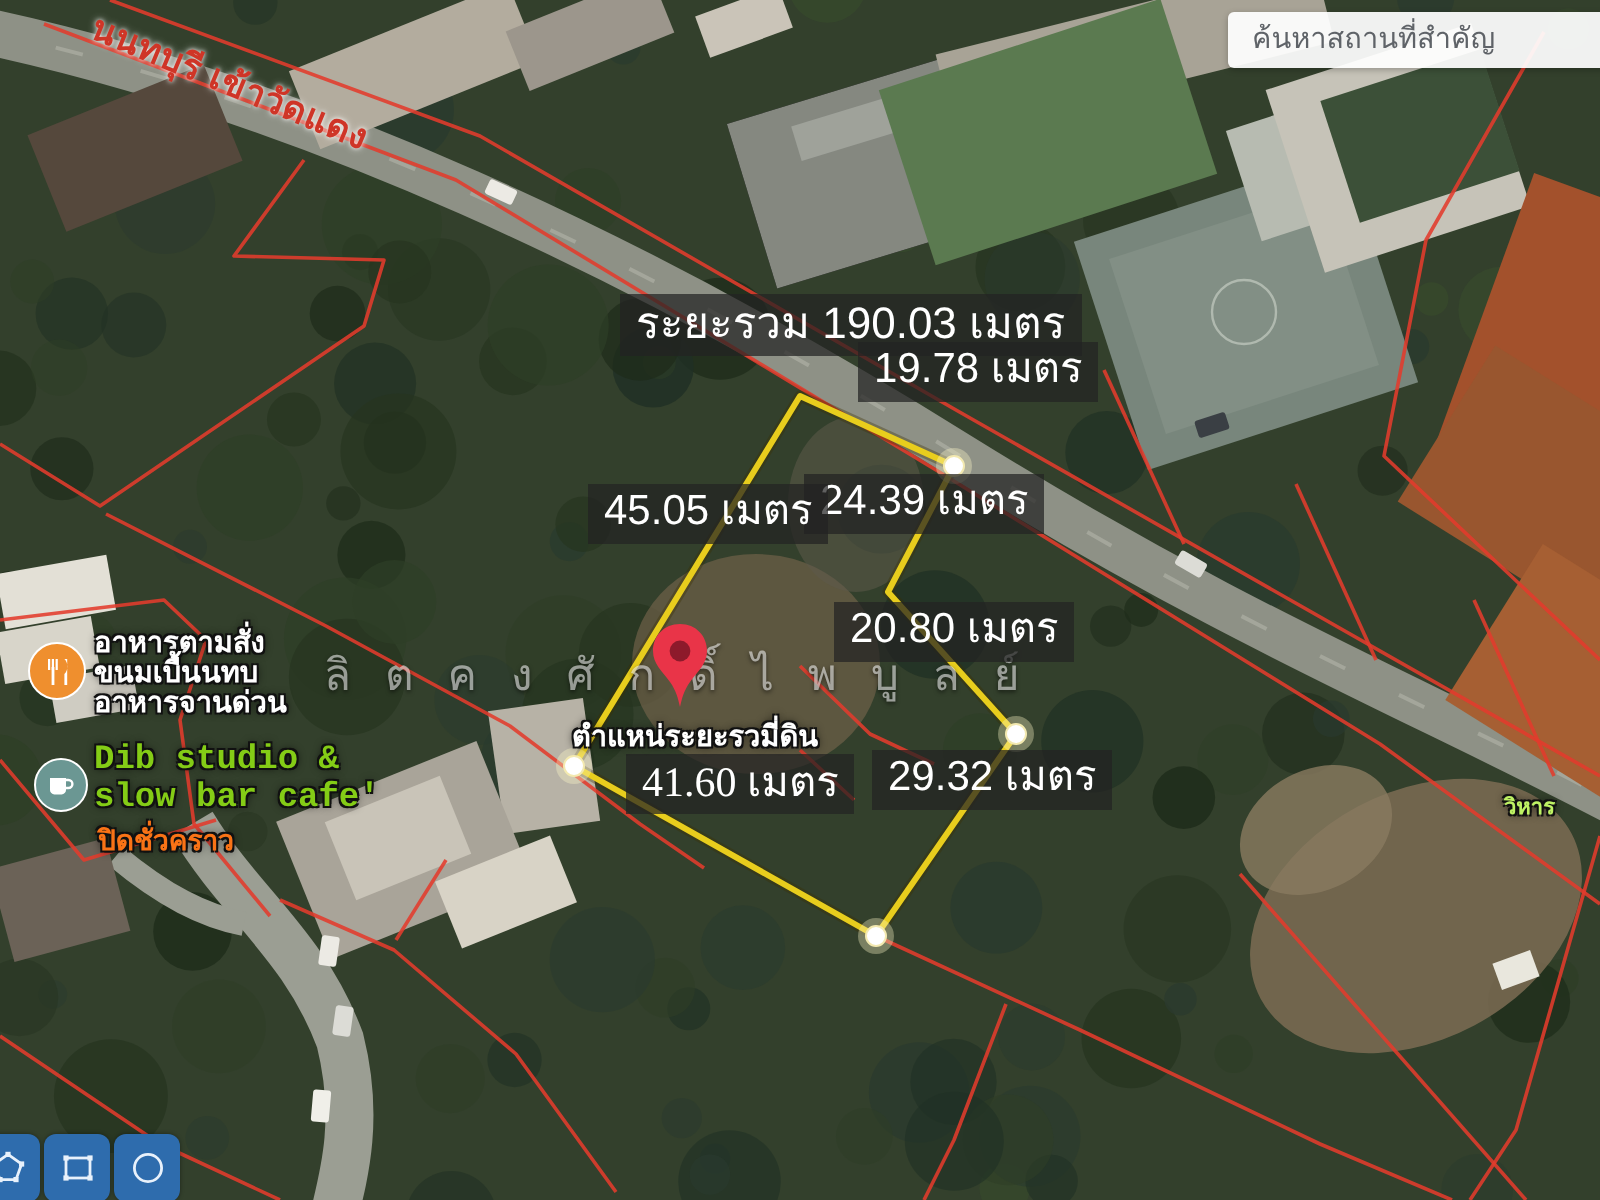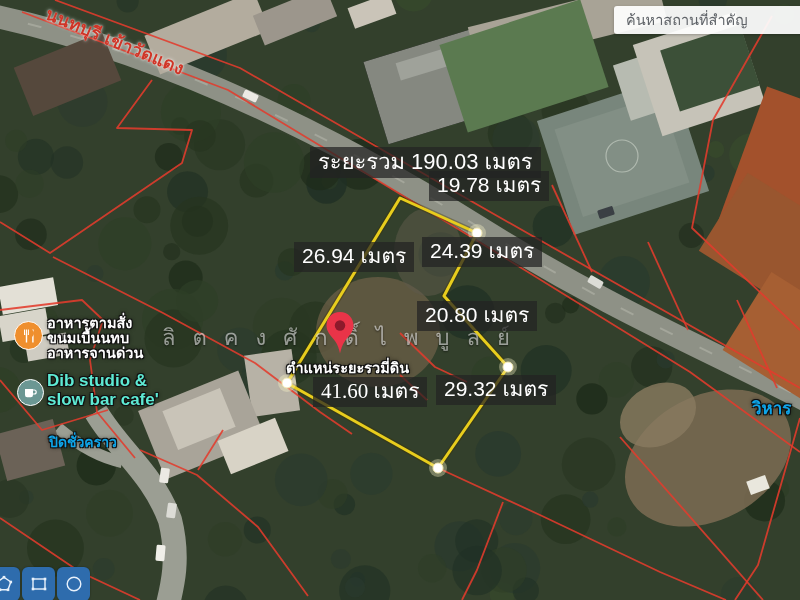--- a/index.html
+++ b/index.html
@@ -5,55 +5,55 @@
   html,body{margin:0;padding:0;background:#222;}
   #screen{position:relative;width:800px;height:600px;overflow:hidden;
           font-family:"Liberation Sans",sans-serif;background:#33402c;}
   #map-svg{position:absolute;left:0;top:0;width:800px;height:600px;}
 
   
   .chip{position:absolute;background:rgba(34,34,34,.72);color:#fff;
         font-size:21px;line-height:1.15;padding:2px 8px 4px;white-space:nowrap;}
   #chip-total{left:310px;top:147px;font-size:22px;}
   #chip-m1{left:405px;top:171px;margin-left:24px;}
-  #chip-m2{left:402px;top:237px;margin-left:20px;}
+  #chip-m2{left:402px;top:237px;}
   #chip-m3{left:417px;top:301px;}
   #chip-m4{left:436px;top:375px;}
   #chip-m5{left:313px;top:377px;font-family:Liberation Serif, serif;}
   #chip-m6{left:294px;top:242px;}
 
   .outlined{text-shadow:-1px -1px 0 #111,1px -1px 0 #111,-1px 1px 0 #111,
-            1px 1px 0 #111,0 0 4px rgba(0,0,0,.9);}
+            1px 1px 0 #111,0 0 4px rgba(0,0,0,.9);font-family:Liberation Mono, monospace;}
 
   #road-label{position:absolute;left:52px;top:0px;transform:rotate(22.5deg);
       transform-origin:left top;color:#cf3527;font-weight:bold;font-size:17.5px;
       white-space:nowrap;letter-spacing:.5px;
       text-shadow:0 0 2px rgba(255,255,255,.85),0 0 4px rgba(255,255,255,.6);}
 
   #watermark{position:absolute;left:162px;top:320px;display:flex;gap:17px;
       font-size:22px;color:rgba(255,255,255,.55);
       text-shadow:0 1px 2px rgba(0,0,0,.55);}
 
   #pin{position:absolute;left:325px;top:311px;width:30px;height:44px;}
   #pin-label{position:absolute;left:286px;top:356px;color:#fff;font-weight:bold;
       font-size:14.5px;white-space:nowrap;}
 
   .poi-icon{position:absolute;border-radius:50%;display:flex;align-items:center;
       justify-content:center;border:1.5px solid #fff;box-sizing:border-box;}
   #rest-icon{left:14px;top:321px;width:29px;height:29px;background:#ef8f2e;}
   #cafe-icon{left:17px;top:379px;width:27px;height:27px;background:#6b9793;}
   #rest-lines{position:absolute;left:47px;top:316px;color:#fff;font-weight:bold;
       font-size:14.5px;line-height:15px;white-space:nowrap;}
-  #cafe-lines{position:absolute;left:47px;top:371px;color:#5eead4;font-weight:bold;
+  #cafe-lines{position:absolute;left:47px;top:371px;color:#84cc16;font-weight:bold;
       font-size:17px;line-height:19px;white-space:nowrap;}
-  #cafe-status{position:absolute;left:49px;top:409px;color:#0ea5e9;
-      font-size:14px;font-weight:bold;white-space:nowrap;margin-top:22px;}
-
-  #vihara-label{position:absolute;left:752px;top:394px;color:#0ea5e9;font-weight:bold;
-      font-size:17px;white-space:nowrap;text-align:right;}
+  #cafe-status{position:absolute;left:49px;top:409px;color:#f97316;
+      font-size:14px;font-weight:bold;white-space:nowrap;}
+
+  #vihara-label{position:absolute;left:752px;top:394px;color:#bef264;font-weight:bold;
+      font-size:11px;white-space:nowrap;text-align:right;}
 
   #search{position:absolute;left:614px;top:6px;width:200px;height:28px;border:none;
       border-radius:3px;background:rgba(255,255,255,.93);padding:0 12px;
       font-size:14.5px;color:#555;font-family:"Liberation Sans",sans-serif;
       box-shadow:0 1px 3px rgba(0,0,0,.25);outline:none;}
   #search::placeholder{color:#5f6368;opacity:1;}
 
   .tool-btn{position:absolute;top:567px;width:33px;height:34px;border:none;
       border-radius:6px;background:#2e6cad;display:flex;align-items:center;
       justify-content:center;padding:0;cursor:pointer;box-shadow:0 0 2px rgba(0,0,0,.4);}
@@ -265,21 +265,21 @@
       <span>ล</span>
       <span>ย์</span>
     </div>
 
   <div class="chip" id="chip-total">ระยะรวม 190.03 เมตร</div>
   <div class="chip" id="chip-m1">19.78 เมตร</div>
   <div class="chip" id="chip-m2">24.39 เมตร</div>
   <div class="chip" id="chip-m3">20.80 เมตร</div>
   <div class="chip" id="chip-m4">29.32 เมตร</div>
   <div class="chip" id="chip-m5">41.60 เมตร</div>
-  <div class="chip" id="chip-m6">26.94 เมตร</div>
+  <div class="chip" id="chip-m6">45.05 เมตร</div>
 
   <div id="pin">
     <svg width="30" height="44" viewBox="0 0 30 44">
       <path d="M15 1 C7 1 1.5 7 1.5 14.5 C1.5 21 6 24.5 10 30 C13 34.2 14 38 15 42.5 C16 38 17 34.2 20 30 C24 24.5 28.5 21 28.5 14.5 C28.5 7 23 1 15 1 Z" fill="#e93448"></path>
       <circle cx="15" cy="14.5" r="5.2" fill="#8d1a2b"></circle>
     </svg>
   </div>
   <div id="pin-label" class="outlined">ตำแหน่ระยะรวมี่ดิน</div>
 
   <div class="poi-icon" id="rest-icon">

